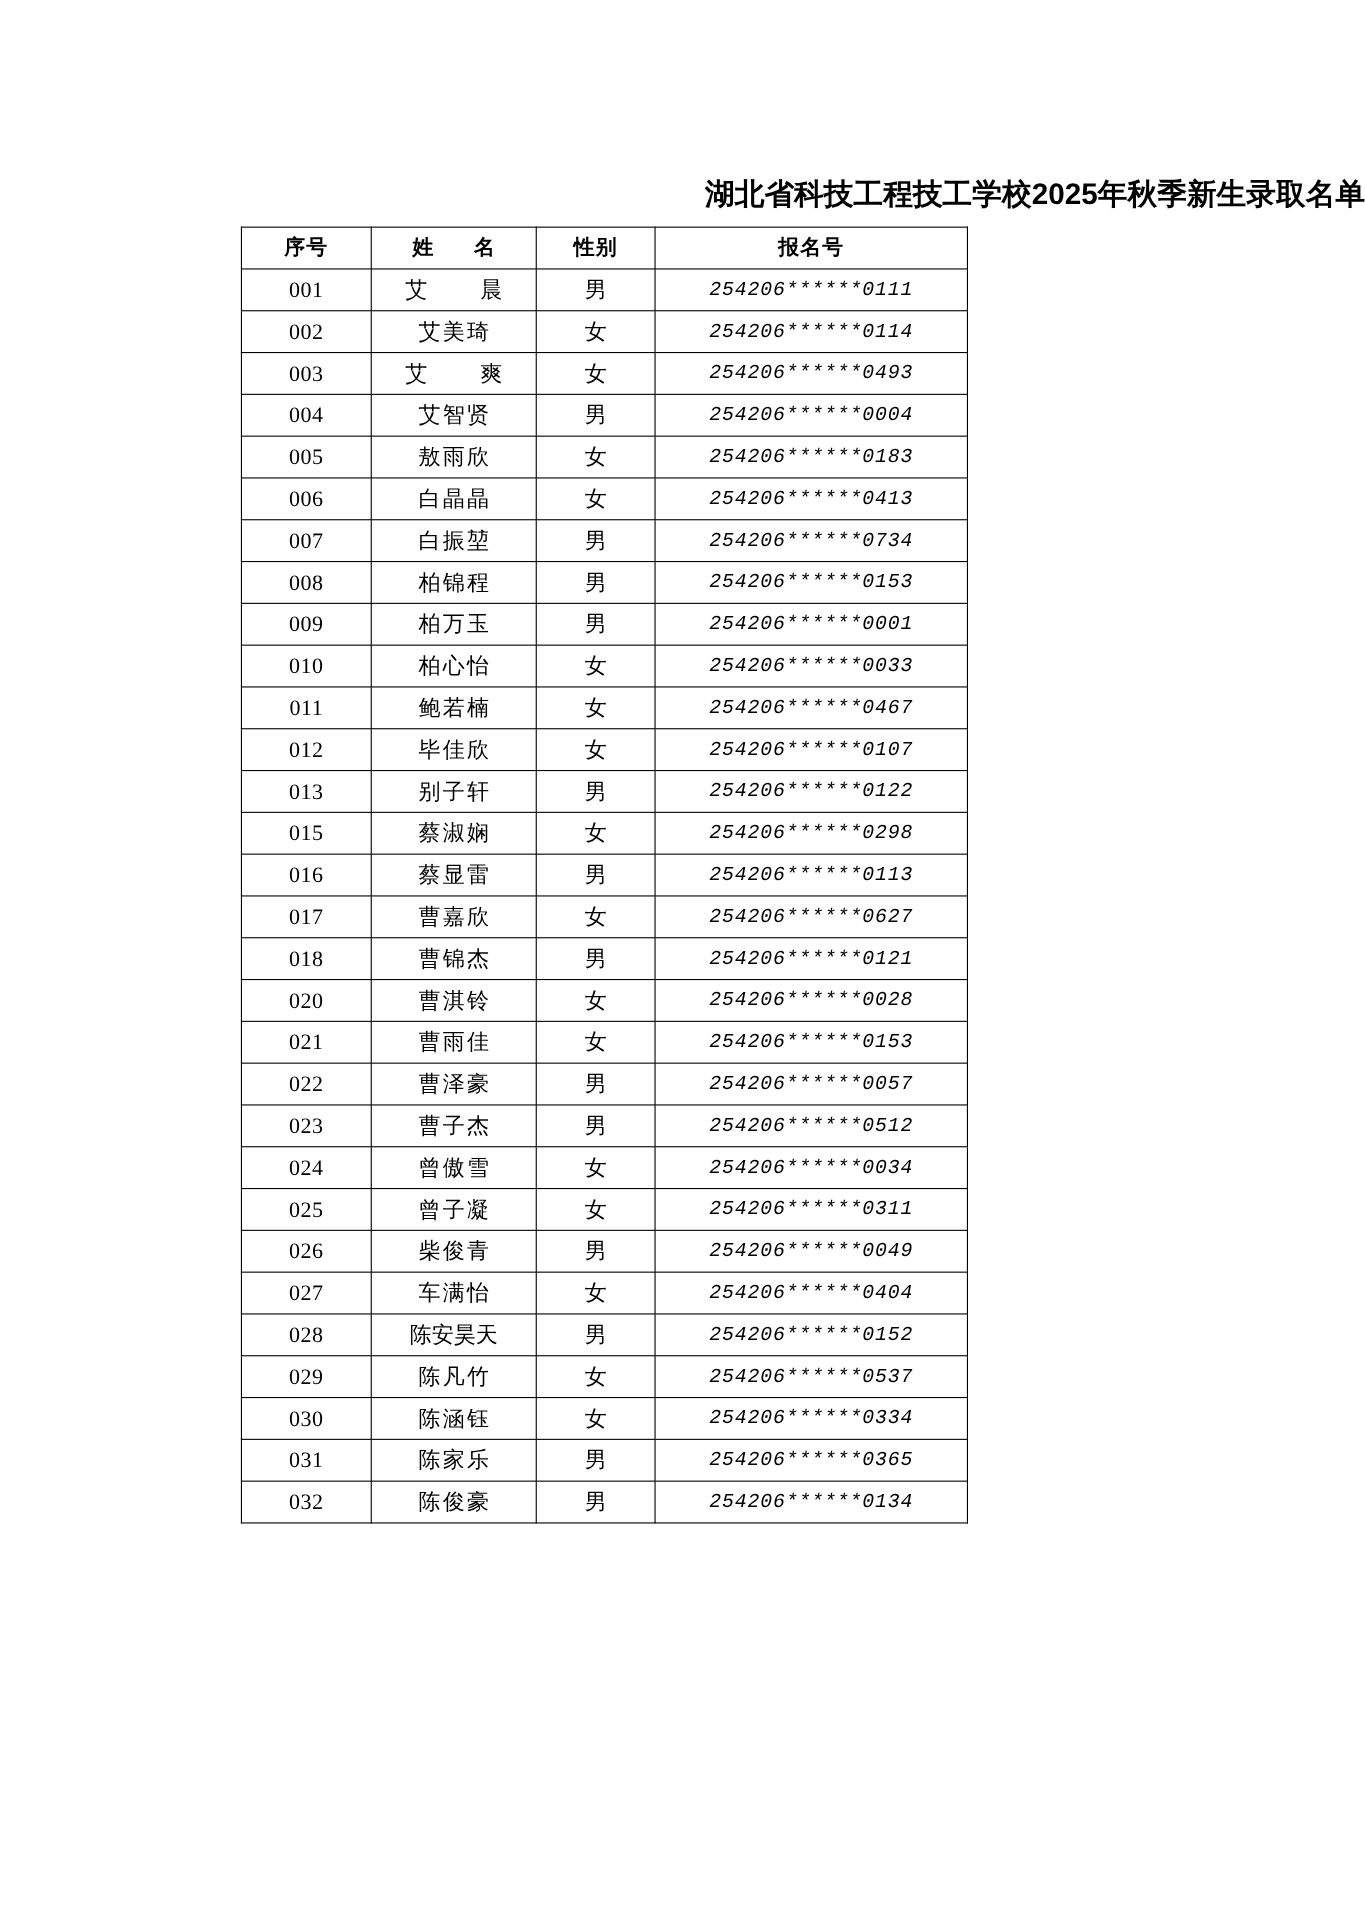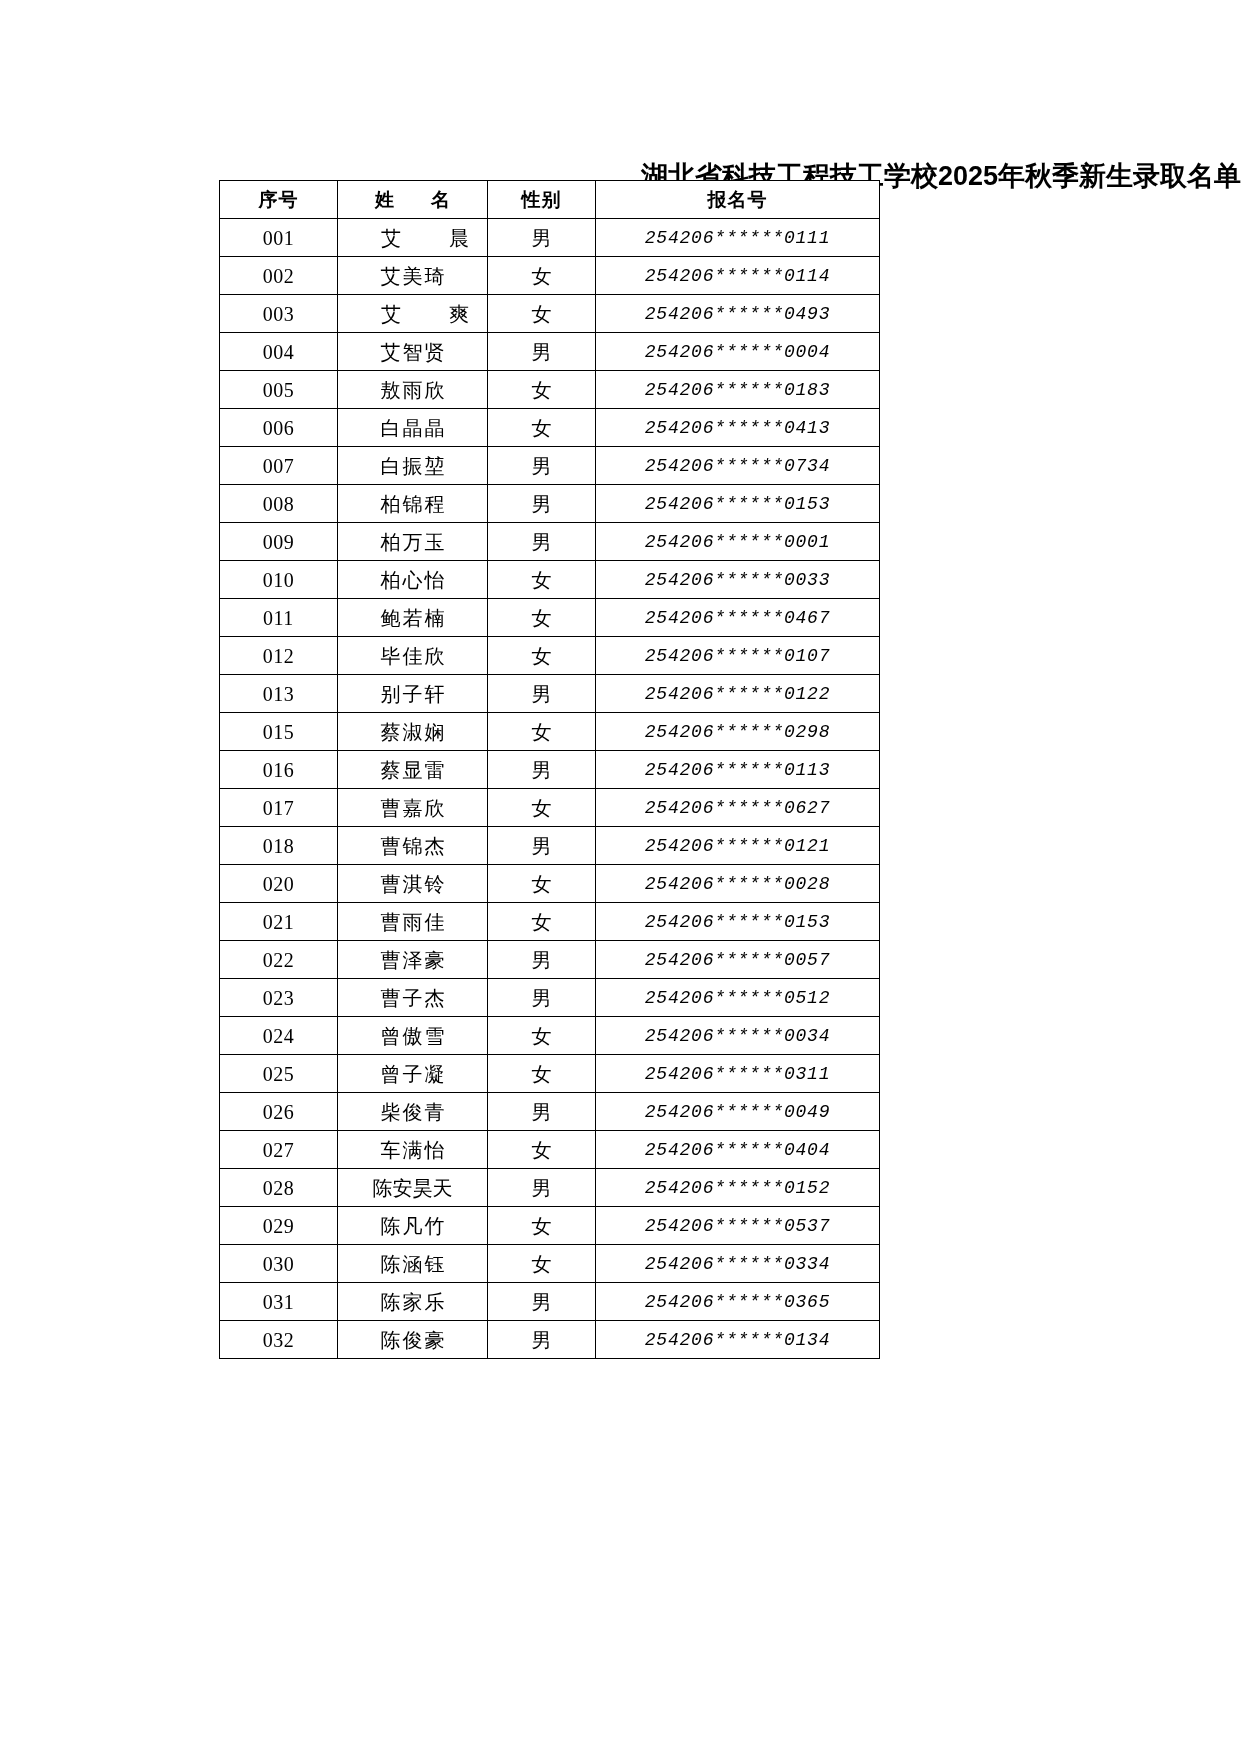--- a/index.html
+++ b/index.html
@@ -31,21 +31,21 @@
     font-family: "Liberation Sans", "DejaVu Sans", sans-serif;
     font-weight: bold;
     font-size: 27px;
     line-height: 34px;
     letter-spacing: 0px;
     white-space: nowrap;
   }
   .table-wrap {
     position: absolute;
     left: 219px;
-    top: 180px;
+    top: 206px;
     width: 660px;
   }
   table.roster {
     border-collapse: collapse;
     width: 660px;
     table-layout: fixed;
     background: #ffffff;
   }
   table.roster col.c-seq  { width: 118px; }
   table.roster col.c-name { width: 150px; }
@@ -81,21 +81,20 @@
   }
   table.roster td.name {
     font-family: "Liberation Serif", "DejaVu Serif", serif;
     font-size: 20px;
     letter-spacing: 2px;
     text-indent: 2px;
   }
   table.roster td.name.n2 {
     letter-spacing: 14px;
     text-indent: 14px;
-    text-align: right;
   }
   table.roster td.name.n4 {
     letter-spacing: 0px;
     text-indent: 0px;
   }
   table.roster td.sex {
     font-family: "Liberation Serif", "DejaVu Serif", serif;
     font-size: 20px;
   }
   table.roster td.reg {

